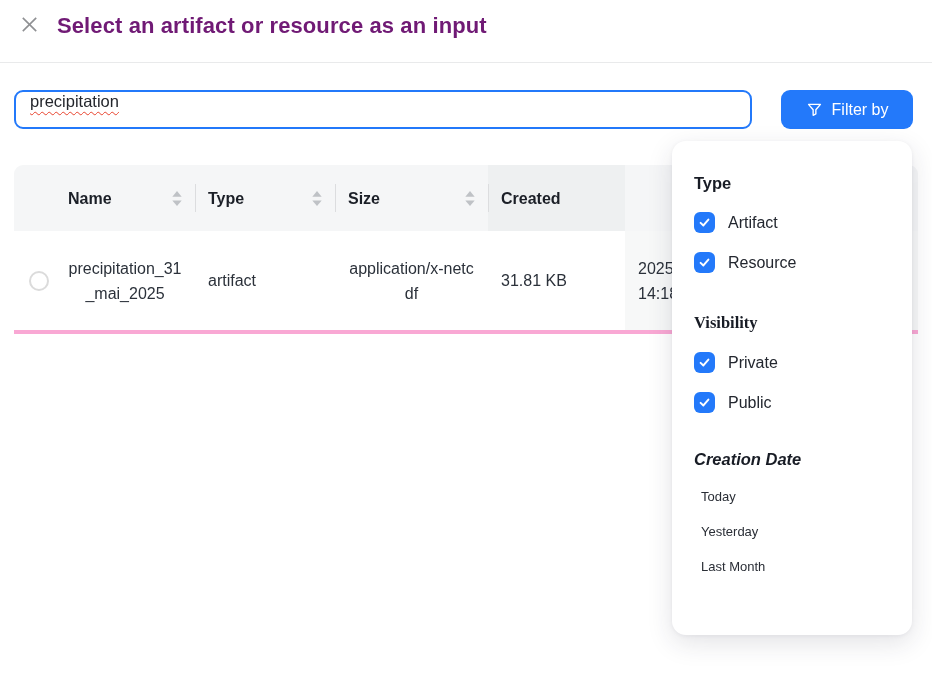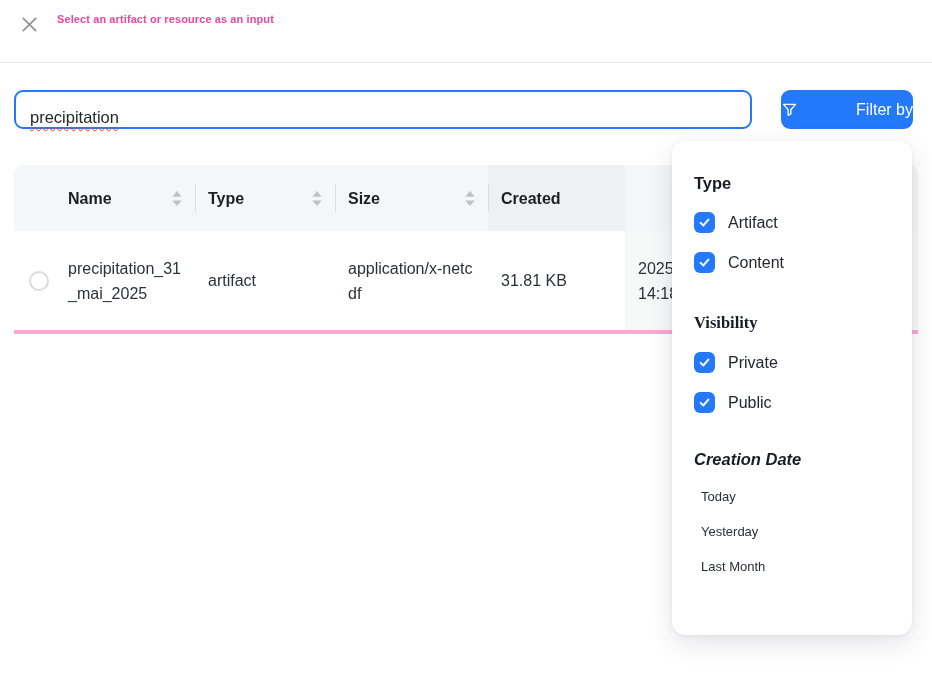--- a/index.html
+++ b/index.html
@@ -7,30 +7,30 @@
     --spell:#e8432e;
   }
   *{box-sizing:border-box;margin:0;padding:0;}
   html,body{width:932px;height:699px;background:#fff;}
   body{font-family:"Liberation Sans","DejaVu Sans",sans-serif;color:#22262e;}
   .screen{position:relative;width:932px;height:699px;background:#fff;overflow:hidden;}
 
   
   .modal-header{position:absolute;left:0;top:0;width:100%;height:62px;display:flex;align-items:center;}
   .close-btn{position:absolute;left:18px;top:13px;width:22px;height:22px;cursor:pointer;display:flex;align-items:center;justify-content:center;background:none;border:none;}
-  .modal-title{position:absolute;left:57px;top:13px;font-size:11px;font-weight:700;color:#ec4899;letter-spacing:.1px;}
+  .modal-title{position:absolute;left:57px;top:13px;font-size:22px;font-weight:700;color:#701a75;letter-spacing:.1px;}
   .top-divider{position:absolute;left:0;top:62px;width:100%;height:1px;background:#e9eaeb;}
 
   
-  .search-box{position:absolute;left:14px;top:90px;width:738px;height:39px;border:2px solid var(--accent);border-radius:9px;background:#fff;display:flex;align-items:flex-end;padding:0 14px;cursor:text;}
+  .search-box{position:absolute;left:14px;top:90px;width:738px;height:39px;border:2px solid var(--accent);border-radius:9px;background:#fff;display:flex;align-items:flex-start;padding:0 14px;cursor:text;}
   .search-text{font-size:16.5px;color:#23262c;text-decoration-line:underline;text-decoration-style:wavy;text-decoration-color:var(--spell);text-decoration-thickness:1px;text-underline-offset:4px;}
-  .filter-btn{position:absolute;left:781px;top:90px;width:132px;height:39px;border:none;border-radius:9px;background:var(--accent);color:#fff;font-size:16px;font-family:inherit;display:flex;align-items:center;justify-content:space-between;gap:9px;cursor:pointer;}
+  .filter-btn{position:absolute;left:781px;top:90px;width:132px;height:39px;border:none;border-radius:9px;background:var(--accent);color:#fff;font-size:16px;font-family:inherit;display:flex;align-items:center;justify-content:center;gap:9px;cursor:pointer;}
 
   
-  .table{position:absolute;left:14px;top:165px;width:904px;}
+  .table{position:absolute;left:14px;top:165px;width:904px;text-align:center;}
   .thead{display:grid;grid-template-columns:41px 140px 140px 153px 137px 1fr;height:66px;background:#f5f6f7;border-radius:9px 9px 0 0;}
   .th{display:flex;align-items:center;padding:0 13px;font-size:16px;font-weight:700;color:#1b1f27;line-height:23px;position:relative;}
   .th .sort{margin-left:auto;flex:none;display:flex;}
   .th.sep::before{content:"";position:absolute;left:0;top:19px;width:1px;height:28px;background:#dcdddf;}
   .th.created-col{background:#eef0f1;}
   .trow{display:grid;grid-template-columns:41px 140px 140px 153px 137px 1fr;min-height:103px;background:#fff;border-bottom:4px solid #f9a8d4;cursor:pointer;}
   .td{display:flex;align-items:center;padding:9px 13px;font-size:16px;color:#2b313a;line-height:25px;word-break:break-all;}
   .td.radio-cell{justify-content:center;padding:0 0 0 8px;}
   .td.created-cell{background:#f7f8f8;display:flex;flex-direction:column;align-items:flex-start;justify-content:center;white-space:nowrap;overflow:hidden;word-break:normal;}
   .radio{width:20px;height:20px;border-radius:50%;border:2px solid #dbdbdb;background:#fff;flex:none;cursor:pointer;}
@@ -137,21 +137,21 @@
           </svg>
       </span>
       <span class="check-label">Artifact</span>
     </div>
     <div class="check-row">
       <span class="checkbox">
         <svg width="13" height="13" viewBox="0 0 14 14" fill="none" stroke="#ffffff" stroke-width="2.1" stroke-linecap="round" stroke-linejoin="round">
             <polyline points="2.8,7.4 5.8,10.2 11.2,3.8"></polyline>
           </svg>
       </span>
-      <span class="check-label">Content</span>
+      <span class="check-label">Resource</span>
     </div>
 
     <div class="fp-heading mt">Visibility</div>
 
     <div class="check-row">
       <span class="checkbox">
         <svg width="13" height="13" viewBox="0 0 14 14" fill="none" stroke="#ffffff" stroke-width="2.1" stroke-linecap="round" stroke-linejoin="round">
             <polyline points="2.8,7.4 5.8,10.2 11.2,3.8"></polyline>
           </svg>
       </span>

